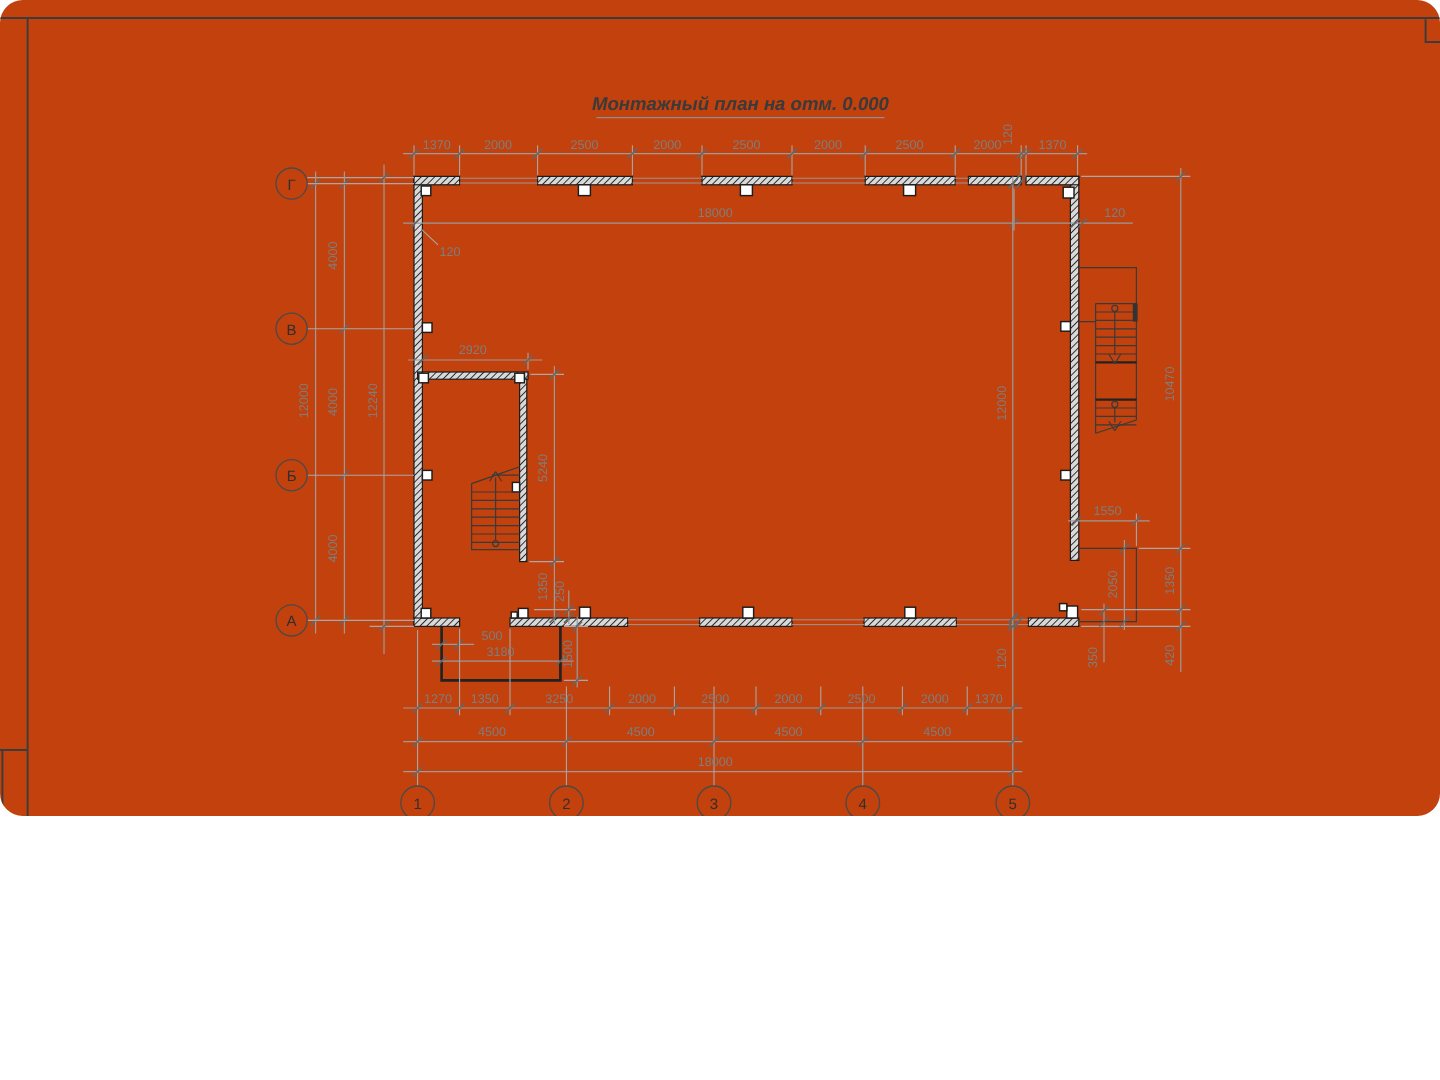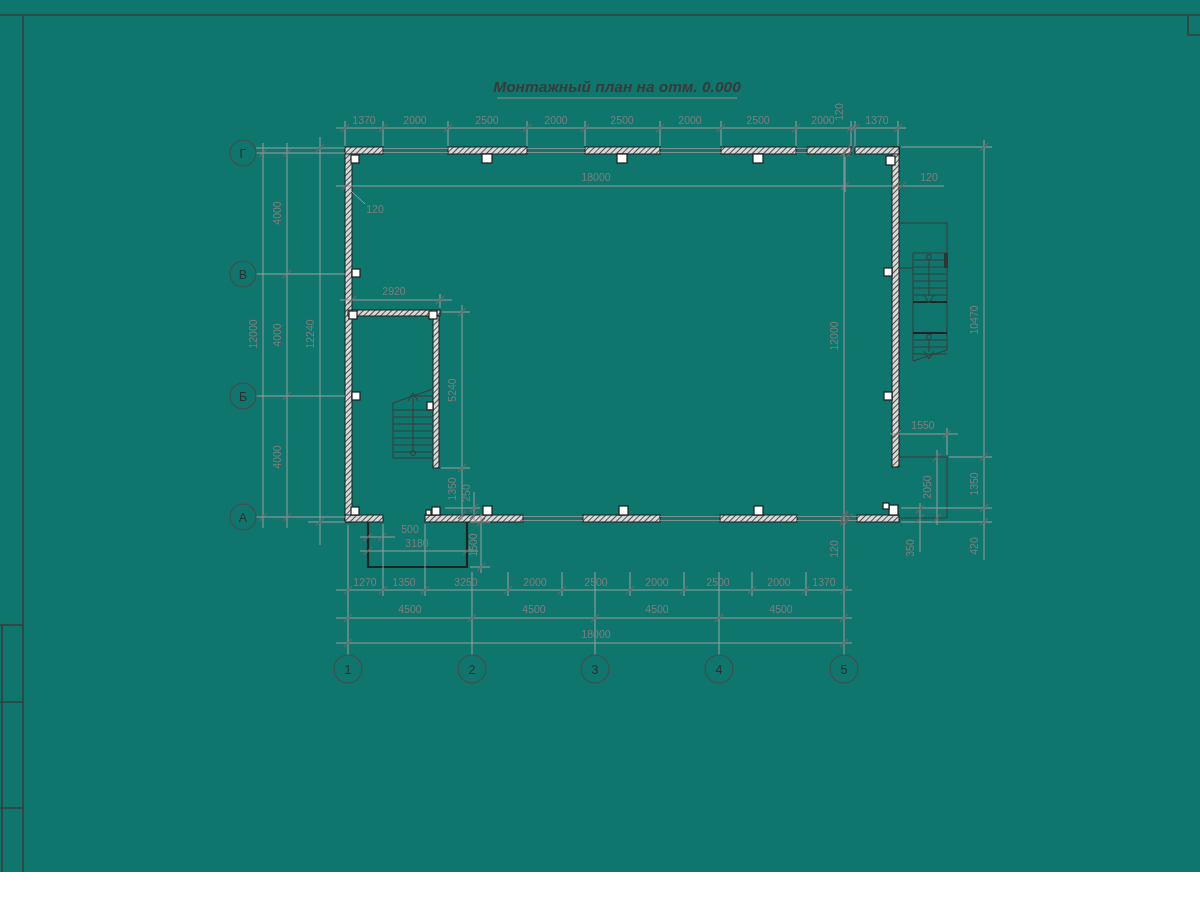--- a/index.html
+++ b/index.html
@@ -1,17 +1,17 @@
 <!DOCTYPE html>
 <html><head>
 <meta charset="utf-8">
 <style>
   html,body{margin:0;padding:0;background:#fff;}
-  #sheet{position:relative;width:1200px;height:872px;background:#0f766e;overflow:hidden;
-         font-family:"Liberation Sans", sans-serif;}
+  #sheet{position:relative;width:1200px;height:680px;background:#c2410c;overflow:hidden;
+         font-family:"Liberation Sans", sans-serif;border-radius:19px;}
   svg{position:absolute;left:0;top:0;}
   text{fill:#7e7e7e;font-size:10.5px;font-family:"Liberation Sans",sans-serif;}
   text.axis{fill:#2f2f2f;font-size:12.5px;}
   text.title{fill:#3a3a3a;font-size:15.5px;font-style:italic;font-weight:bold;}
   .dimline{stroke:#9b9b9b;stroke-width:1;fill:none;}
   .extline{stroke:#a8a8a8;stroke-width:0.9;fill:none;}
   .tick{stroke:#666;stroke-width:1.4;fill:none;}
   .wall{fill:url(#hatch);stroke:#1c1c1c;stroke-width:1;}
   .thinwall{stroke:#9a9a9a;stroke-width:0.8;fill:none;}
   .col{fill:#ffffff;stroke:#1c1c1c;stroke-width:1.2;}

